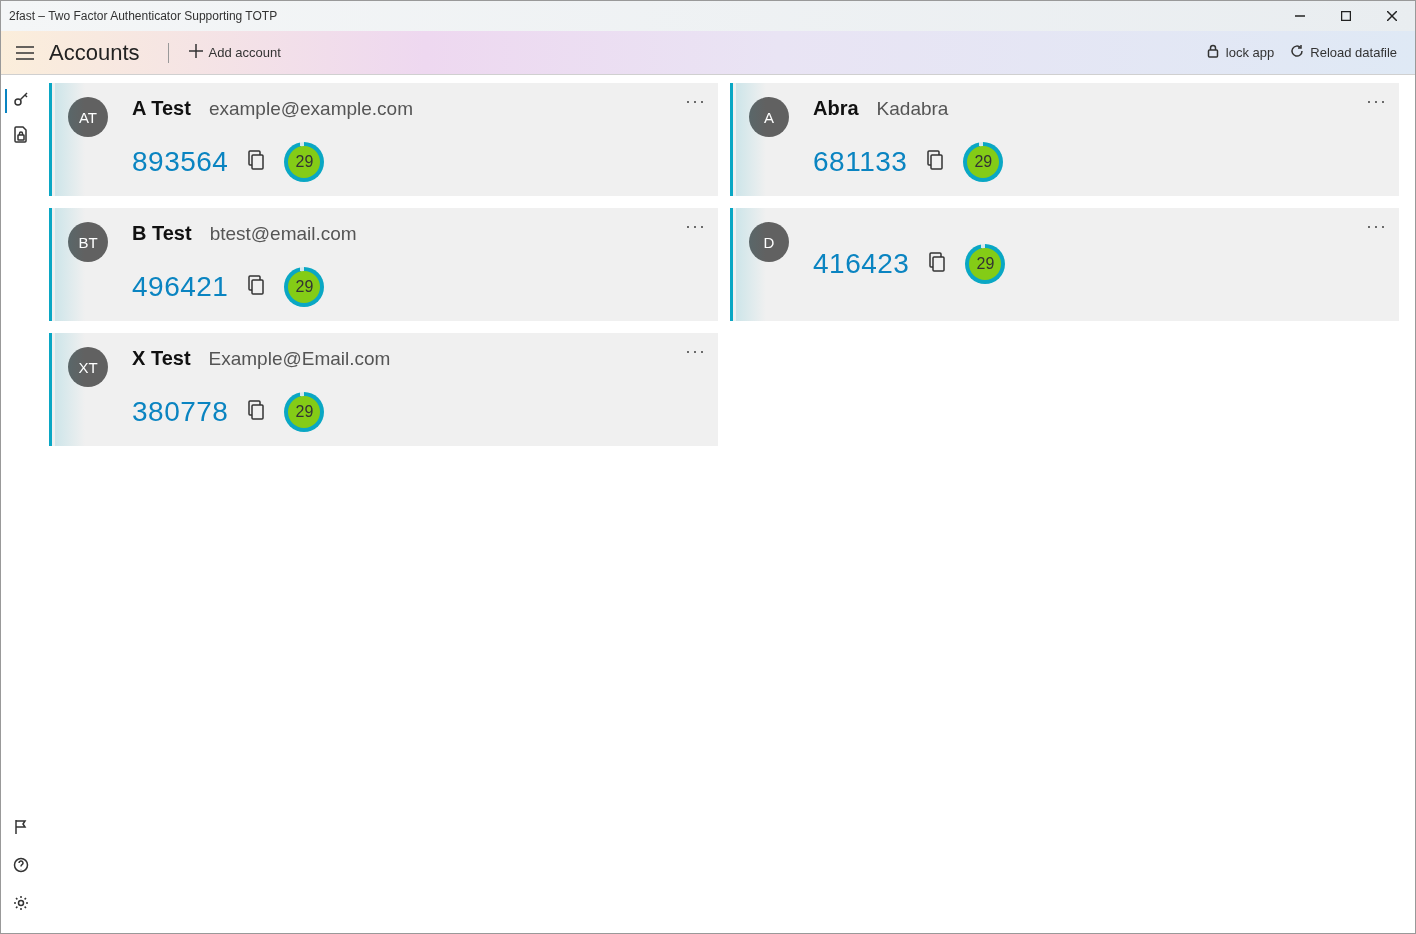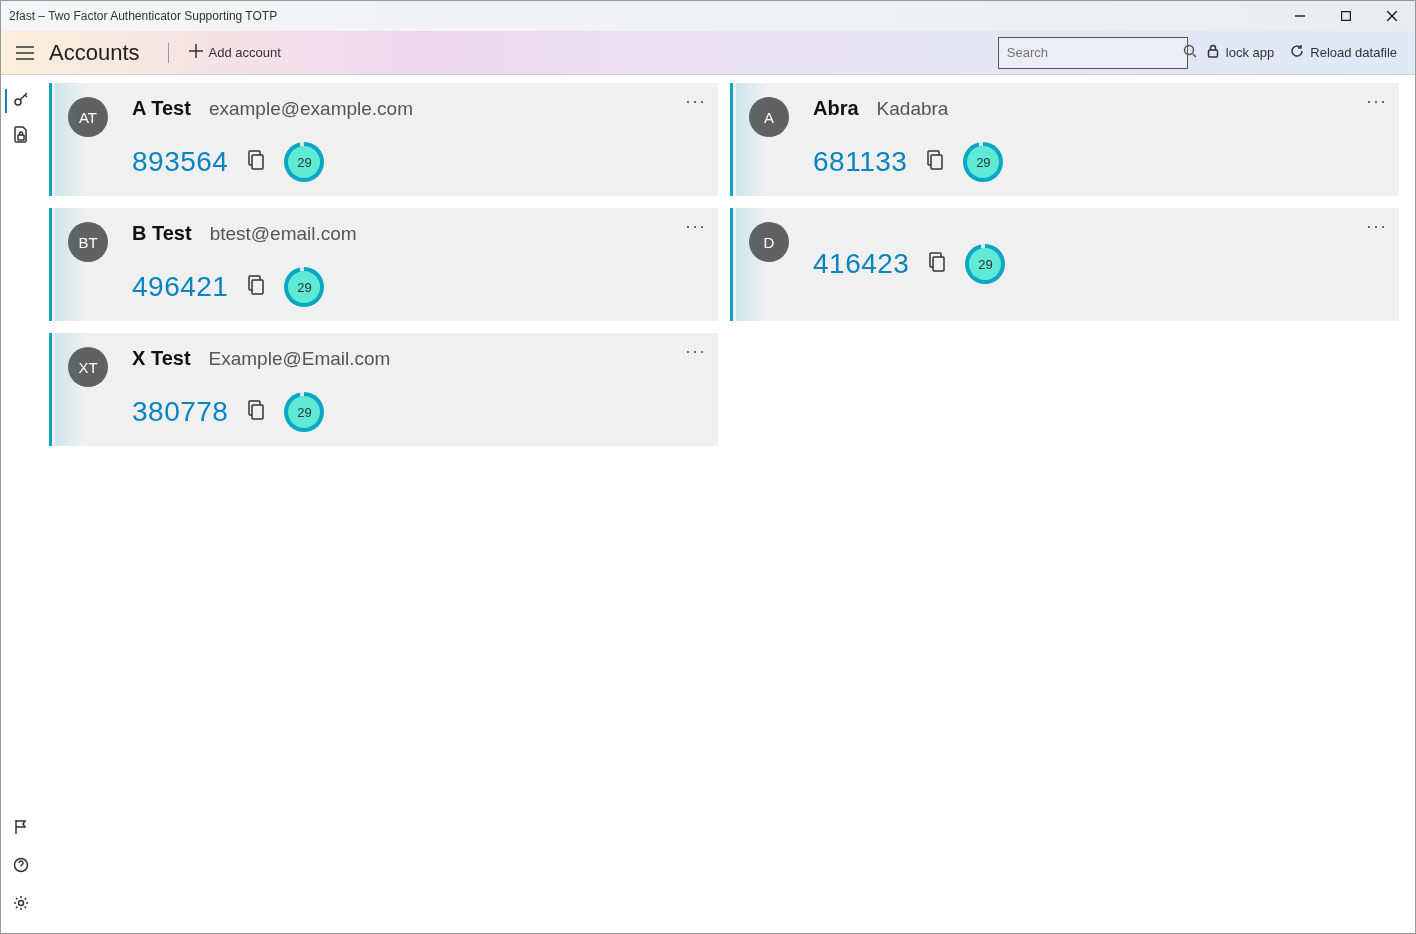--- a/index.html
+++ b/index.html
@@ -40,21 +40,21 @@
   .avatar { width: 40px; height: 40px; border-radius: 50%; background: #616161; color: #fff; display: flex; align-items: center; justify-content: center; font-size: 15px; flex-shrink: 0; margin-right: 24px; }
   .card-body { flex: 1; }
   .card-head { display: flex; align-items: flex-end; gap: 18px; }
   .acct-name { font-size: 20px; font-weight: 600; color: #111; }
   .acct-user { font-size: 19px; color: #555; font-weight: 400; }
   .code-row { display: flex; align-items: center; gap: 18px; margin-top: 22px; }
   .code { font-size: 28px; color: #0a84c1; letter-spacing: 0.5px; }
   .copy-icon svg { stroke: #333; }
   .timer { width: 40px; height: 40px; border-radius: 50%; position: relative; display: flex; align-items: center; justify-content: center; }
   .timer-ring { position: absolute; inset: 0; border-radius: 50%; background: conic-gradient(#0aa7c4 0deg 348deg, #d6e9ee 348deg 360deg); }
-  .timer-inner { position: absolute; inset: 4px; background: #5eead4; border-radius: 50%; display: flex; align-items: center; justify-content: center; font-size: 13px; color: #333; }
+  .timer-inner { position: absolute; inset: 4px; background: #84cc16; border-radius: 50%; display: flex; align-items: center; justify-content: center; font-size: 16px; color: #333; }
   .more { position: absolute; top: 8px; right: 12px; font-size: 18px; color: #555; letter-spacing: 1px; }
 
   svg { fill: none; stroke-width: 1.5; }
 </style>
 </head>
 <body>
 
 <div class="window">
 
   <div class="titlebar">
@@ -92,29 +92,20 @@
     <div class="cmd">
       <span>
         <svg width="14" height="14" viewBox="0 0 14 14" stroke="#333">
             <line x1="7" y1="0" x2="7" y2="14"></line>
             <line x1="0" y1="7" x2="14" y2="7"></line>
           </svg>
       </span>
       <span>Add account</span>
     </div>
     <div class="spacer"></div>
-    <div class="search">
-      <input placeholder="Search" style="">
-      <span>
-        <svg width="14" height="14" viewBox="0 0 14 14">
-            <circle cx="6" cy="6" r="4.5"></circle>
-            <line x1="10" y1="10" x2="13" y2="13"></line>
-          </svg>
-      </span>
-    </div>
     <div class="cmd" style="margin-left:10px">
       <span>
         <svg width="14" height="14" viewBox="0 0 14 14" stroke="#333">
             <rect x="2.5" y="6" width="9" height="7" rx="1"></rect>
             <path d="M4.5 6 V4 a2.5 2.5 0 0 1 5 0 V6"></path>
           </svg>
       </span>
       <span>lock app</span>
     </div>
     <div class="cmd">

